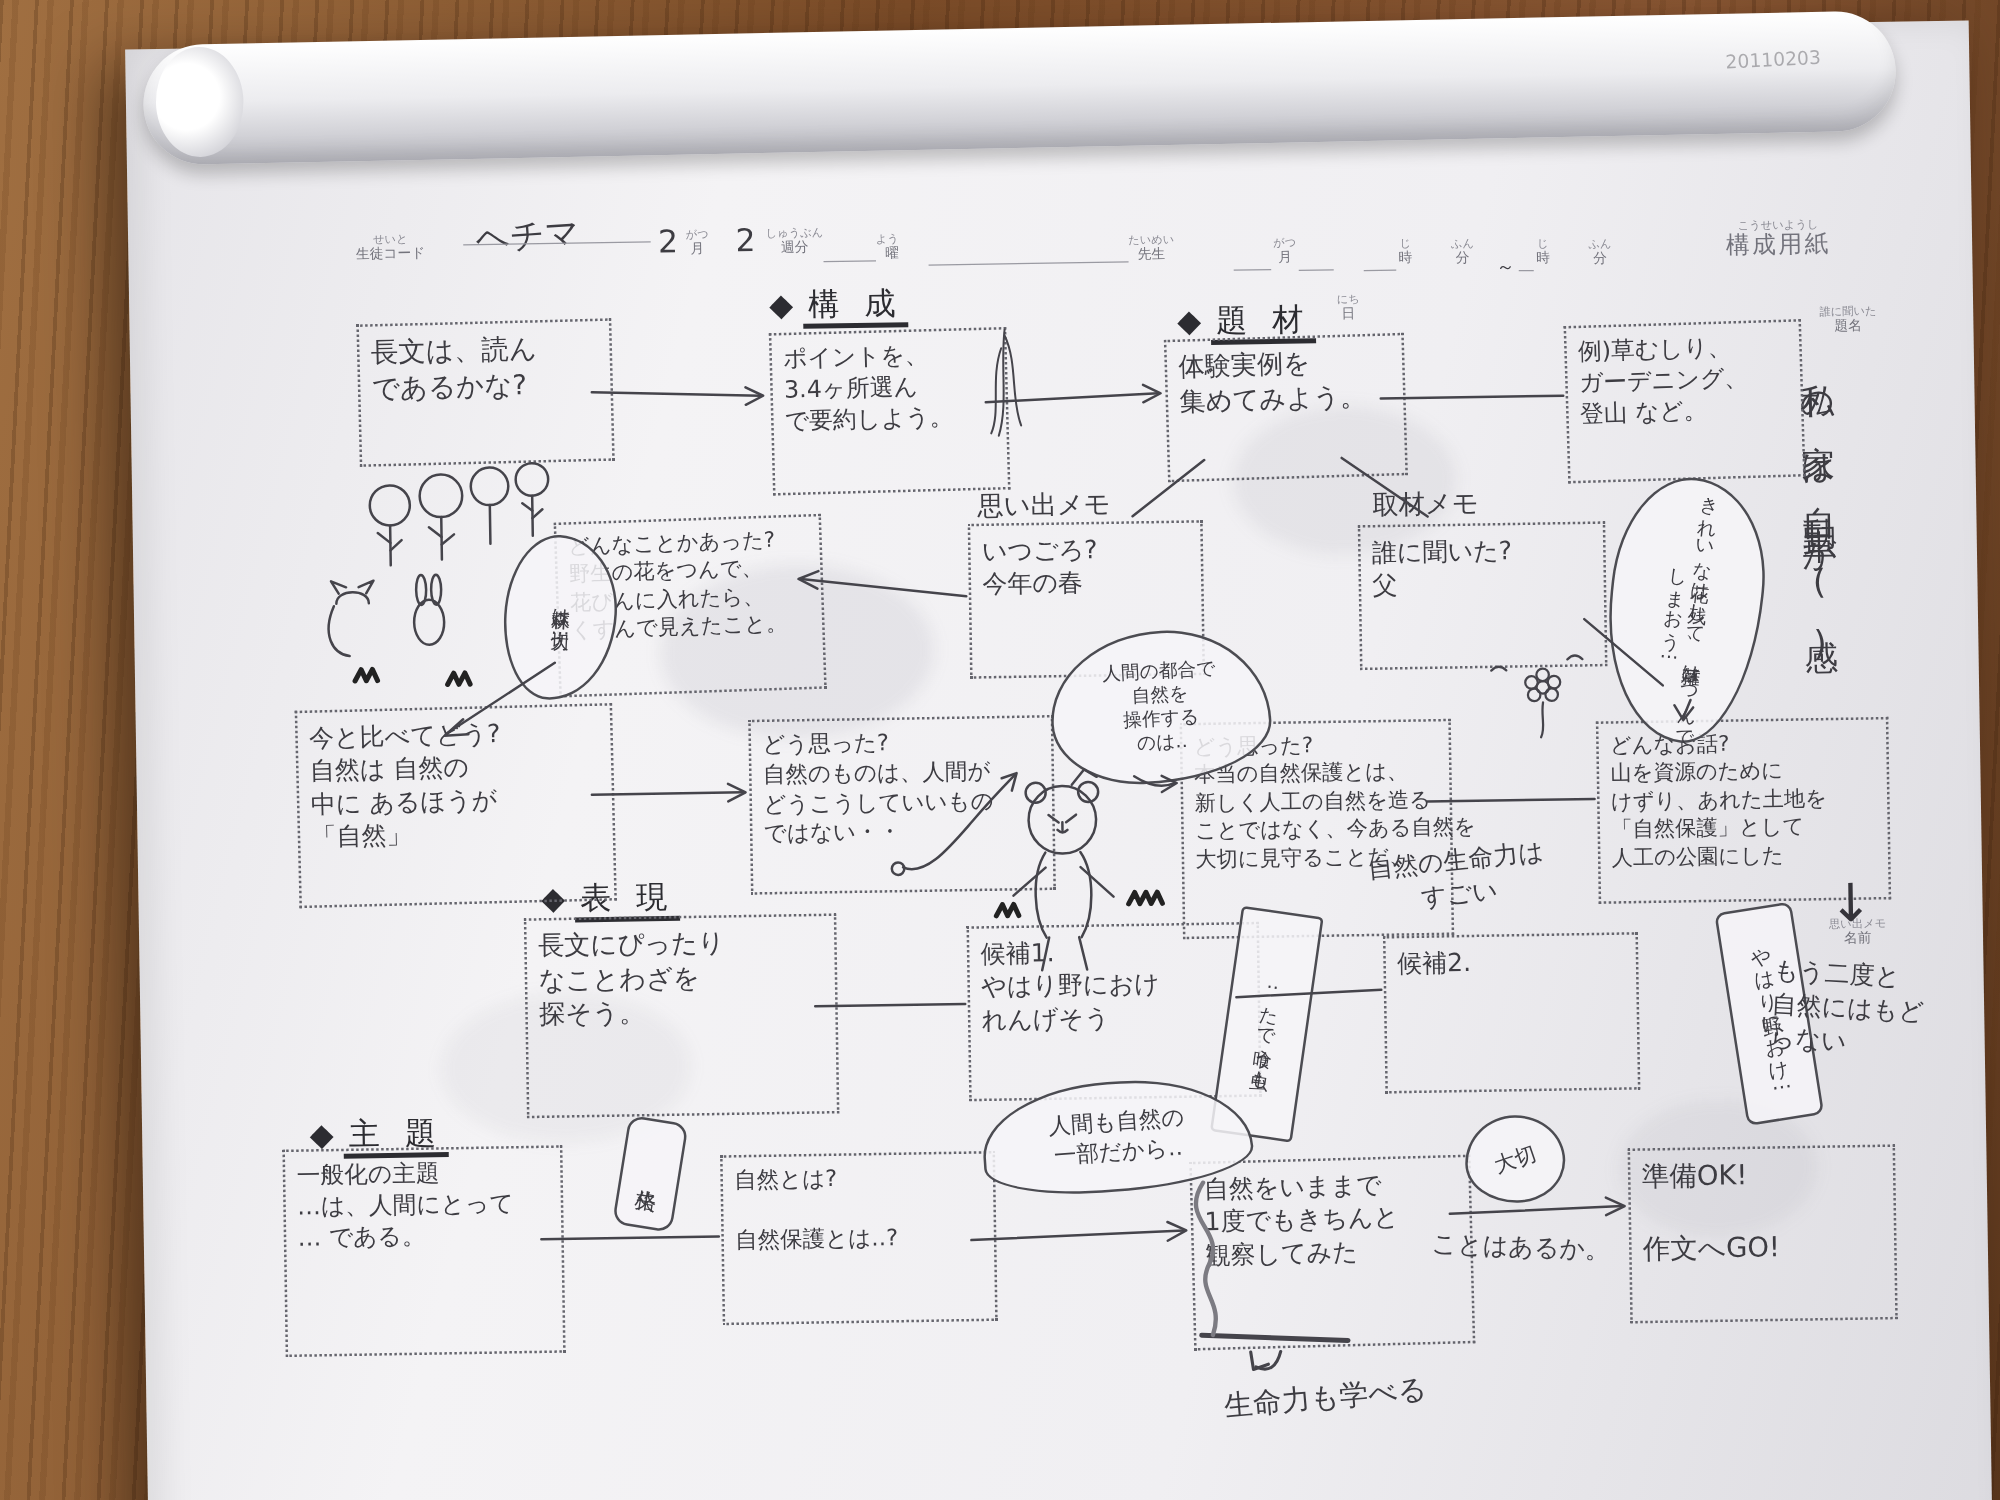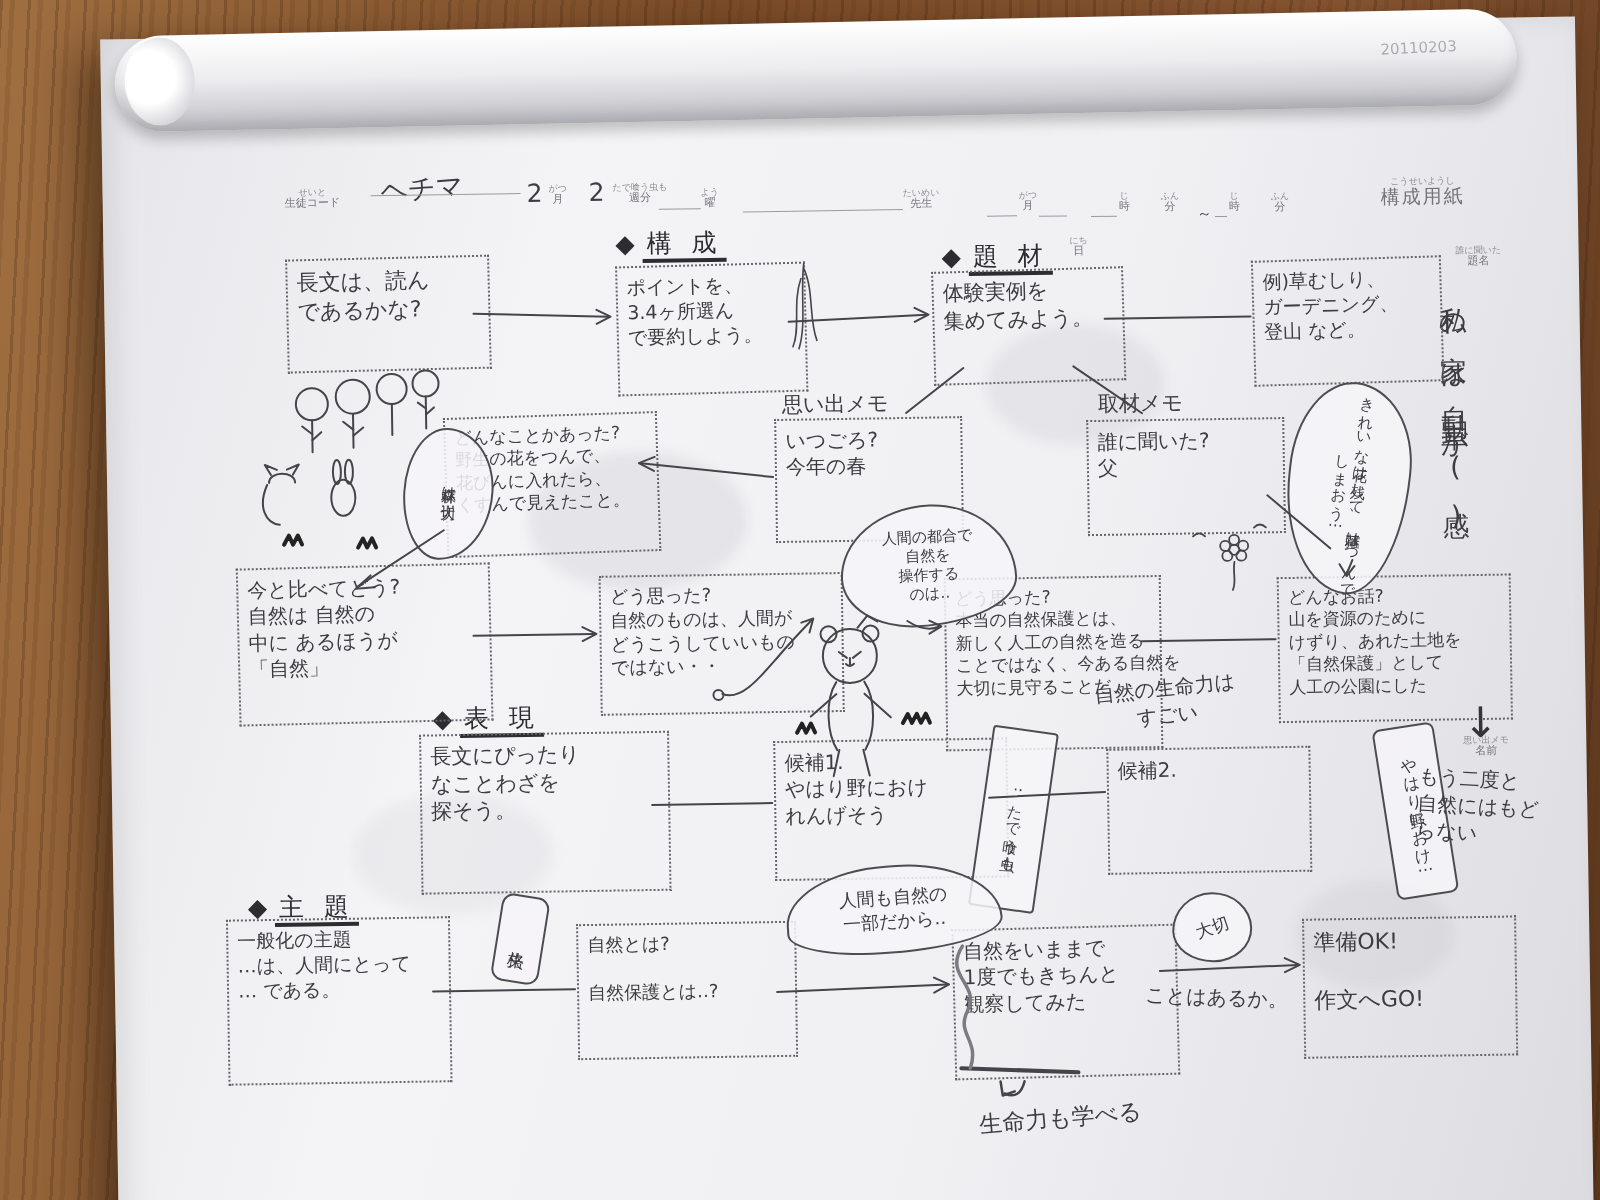--- a/index.html
+++ b/index.html
@@ -65,25 +65,25 @@
   <div class="note hand" style="left:278px;top:136px;font-size:27px;transform:rotate(-3deg);">ヘチマ</div>
   <div class="blank" style="left:268px;top:160px;width:150px;"></div>
 
   <div class="note hand" style="left:424px;top:146px;font-size:25px;">2</div>
   <div class="fld" style="left:446px;top:152px;">
     <span class="fg">がつ</span>
     <span class="plabel print">月</span>
   </div>
   <div class="note hand" style="left:486px;top:146px;font-size:25px;">2</div>
   <div class="fld" style="left:510px;top:152px;">
-    <span class="fg">たで喰う虫も</span>
+    <span class="fg">しゅうぶん</span>
     <span class="plabel print">週分</span>
   </div>
   <div class="blank" style="left:556px;top:178px;width:42px;"></div>
-  <div class="fld" style="left:598px;top:158px;">
+  <div class="fld" style="left:598px;top:158px;align-items:flex-end;">
     <span class="fg">よう</span>
     <span class="plabel print">曜</span>
   </div>
   <div class="blank" style="left:640px;top:182px;width:160px;"></div>
   <div class="fld" style="left:800px;top:162px;">
     <span class="fg">たいめい</span>
     <span class="plabel print">先生</span>
   </div>
 
   <div class="fld" style="left:916px;top:166px;">

